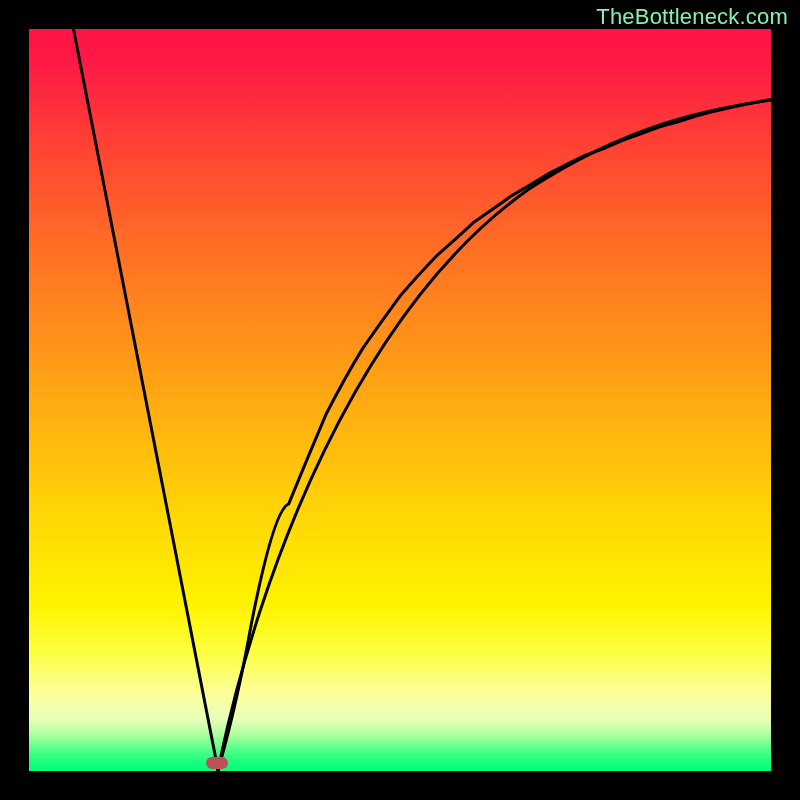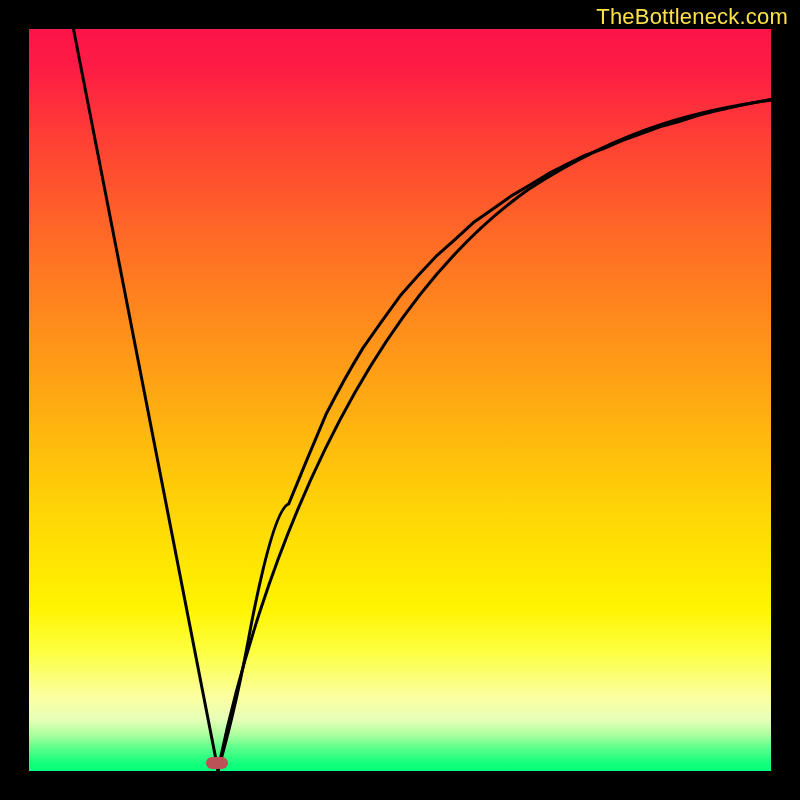--- a/index.html
+++ b/index.html
@@ -14,21 +14,21 @@
   .frame {
     position: relative;
     width: 800px;
     height: 800px;
     background: #000;
   }
   .watermark {
     position: absolute;
     top: 4px;
     right: 12px;
-    color: #fde047;
+    color: #86efac;
     font-size: 22px;
     font-weight: 500;
     letter-spacing: 0.2px;
     z-index: 10;
     user-select: none;
   }
   .plot-area {
     position: absolute;
     left: 29px;
     top: 29px;

